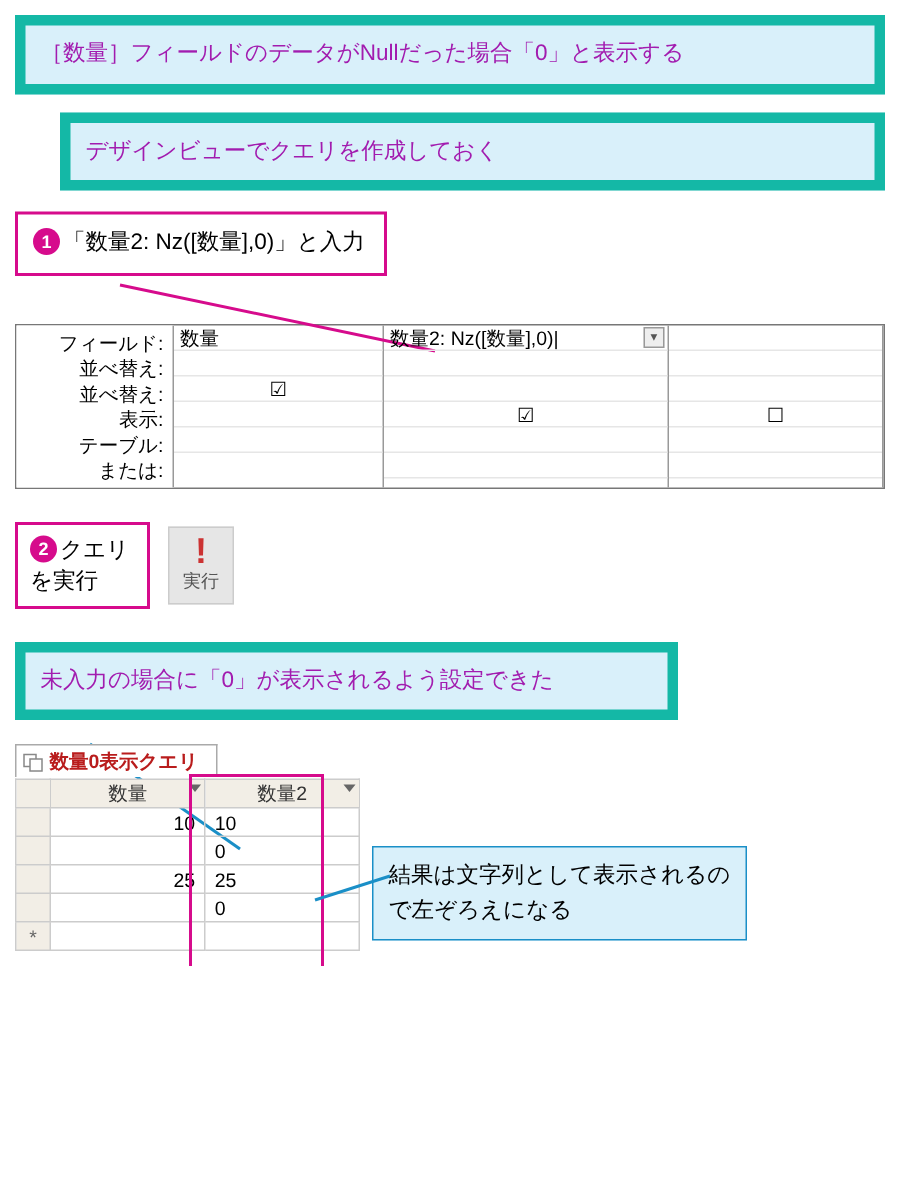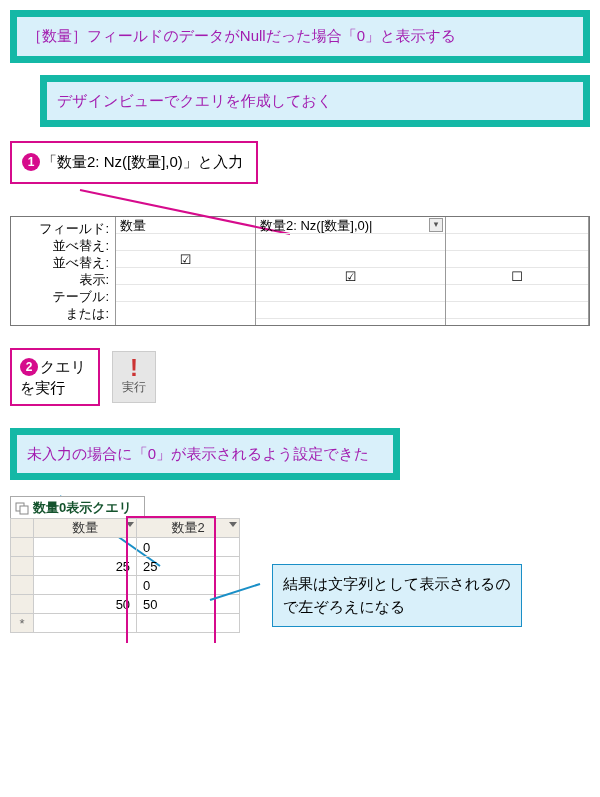--- a/index.html
+++ b/index.html
@@ -80,29 +80,29 @@
   
   .step2-row { display:flex; align-items:center; gap:12px; margin-bottom:22px; }
   .step2-callout { width:90px; border:2px solid #d60b8c; padding:6px 8px; line-height:1.4; }
   .run-btn {
     width:44px; height:52px; background:#e6e6e6; border:1px solid #ccc;
     display:flex; flex-direction:column; align-items:center; justify-content:center;
     font-size:12px; color:#555;
   }
   .run-btn .bang { color:#cc3333; font-size:24px; font-weight:bold; line-height:22px; }
 
-  .callout-blue3 { width: 390px; margin-bottom:16px; }
+  .callout-blue3 { width: 442px; margin-bottom:16px; }
 
   
   .result-wrap { position:relative; margin-top:6px; }
   .result-tab {
     display:inline-flex; align-items:center; gap:4px;
     border:1px solid #aaa; border-bottom:none;
     padding:2px 12px 1px 4px;
-    font-size:13px; color:#14532d; font-weight:bold;
+    font-size:13px; color:#b91c1c; font-weight:bold;
     background:#fff;
   }
   .result-tab .qicon {
     width:14px; height:14px; display:inline-flex; align-items:center; justify-content:center;
   }
   .result-table {
     border:1px solid #aaa; border-collapse:collapse;
     font-size:13px; min-width:230px;
   }
   .result-table th, .result-table td {
@@ -121,21 +121,21 @@
   .result-table td.lnum { text-align:left; width:80px; }
   .result-table td.rowhead { width:18px; background:#f2eee6; text-align:center; color:#666; }
   .result-table tr.sel td.rnum { background:#222; color:#fff; }
   .result-table tr.sel td.rowhead { background:#f7d98a; }
 
   .pink-outline-col2 {
     position:absolute; border:2px solid #d60b8c;
     pointer-events:none;
   }
   .blue-side {
-    position:absolute; left:262px; top:68px; width:250px;
+    position:absolute; left:238px; top:68px; width:250px;
     background:#d9f0fa; border:1px solid #1a8fc7;
     padding:8px 10px; line-height:1.5;
   }
 
 </style>
 </head>
 <body>
 
 <div class="callout-blue">［数量］フィールドのデータがNullだった場合「0」と表示する</div>
 
@@ -232,37 +232,37 @@
         </th>
         <th>
           <span>数量2</span>
           <span class="dd"></span>
         </th>
       </tr>
     </thead>
     <tbody>
       <tr>
         <td class="rowhead"></td>
+        <td class="rnum">10</td>
+        <td class="lnum">10</td>
+      </tr>
+      <tr>
+        <td class="rowhead"></td>
         <td class="rnum"></td>
         <td class="lnum">0</td>
       </tr>
       <tr>
         <td class="rowhead"></td>
         <td class="rnum">25</td>
         <td class="lnum">25</td>
       </tr>
       <tr>
         <td class="rowhead"></td>
         <td class="rnum"></td>
         <td class="lnum">0</td>
-      </tr>
-      <tr>
-        <td class="rowhead"></td>
-        <td class="rnum">50</td>
-        <td class="lnum">50</td>
       </tr>
       <tr>
         <td class="rowhead">*</td>
         <td class="rnum"></td>
         <td class="lnum"></td>
       </tr>
     </tbody>
   </table>
 
   

